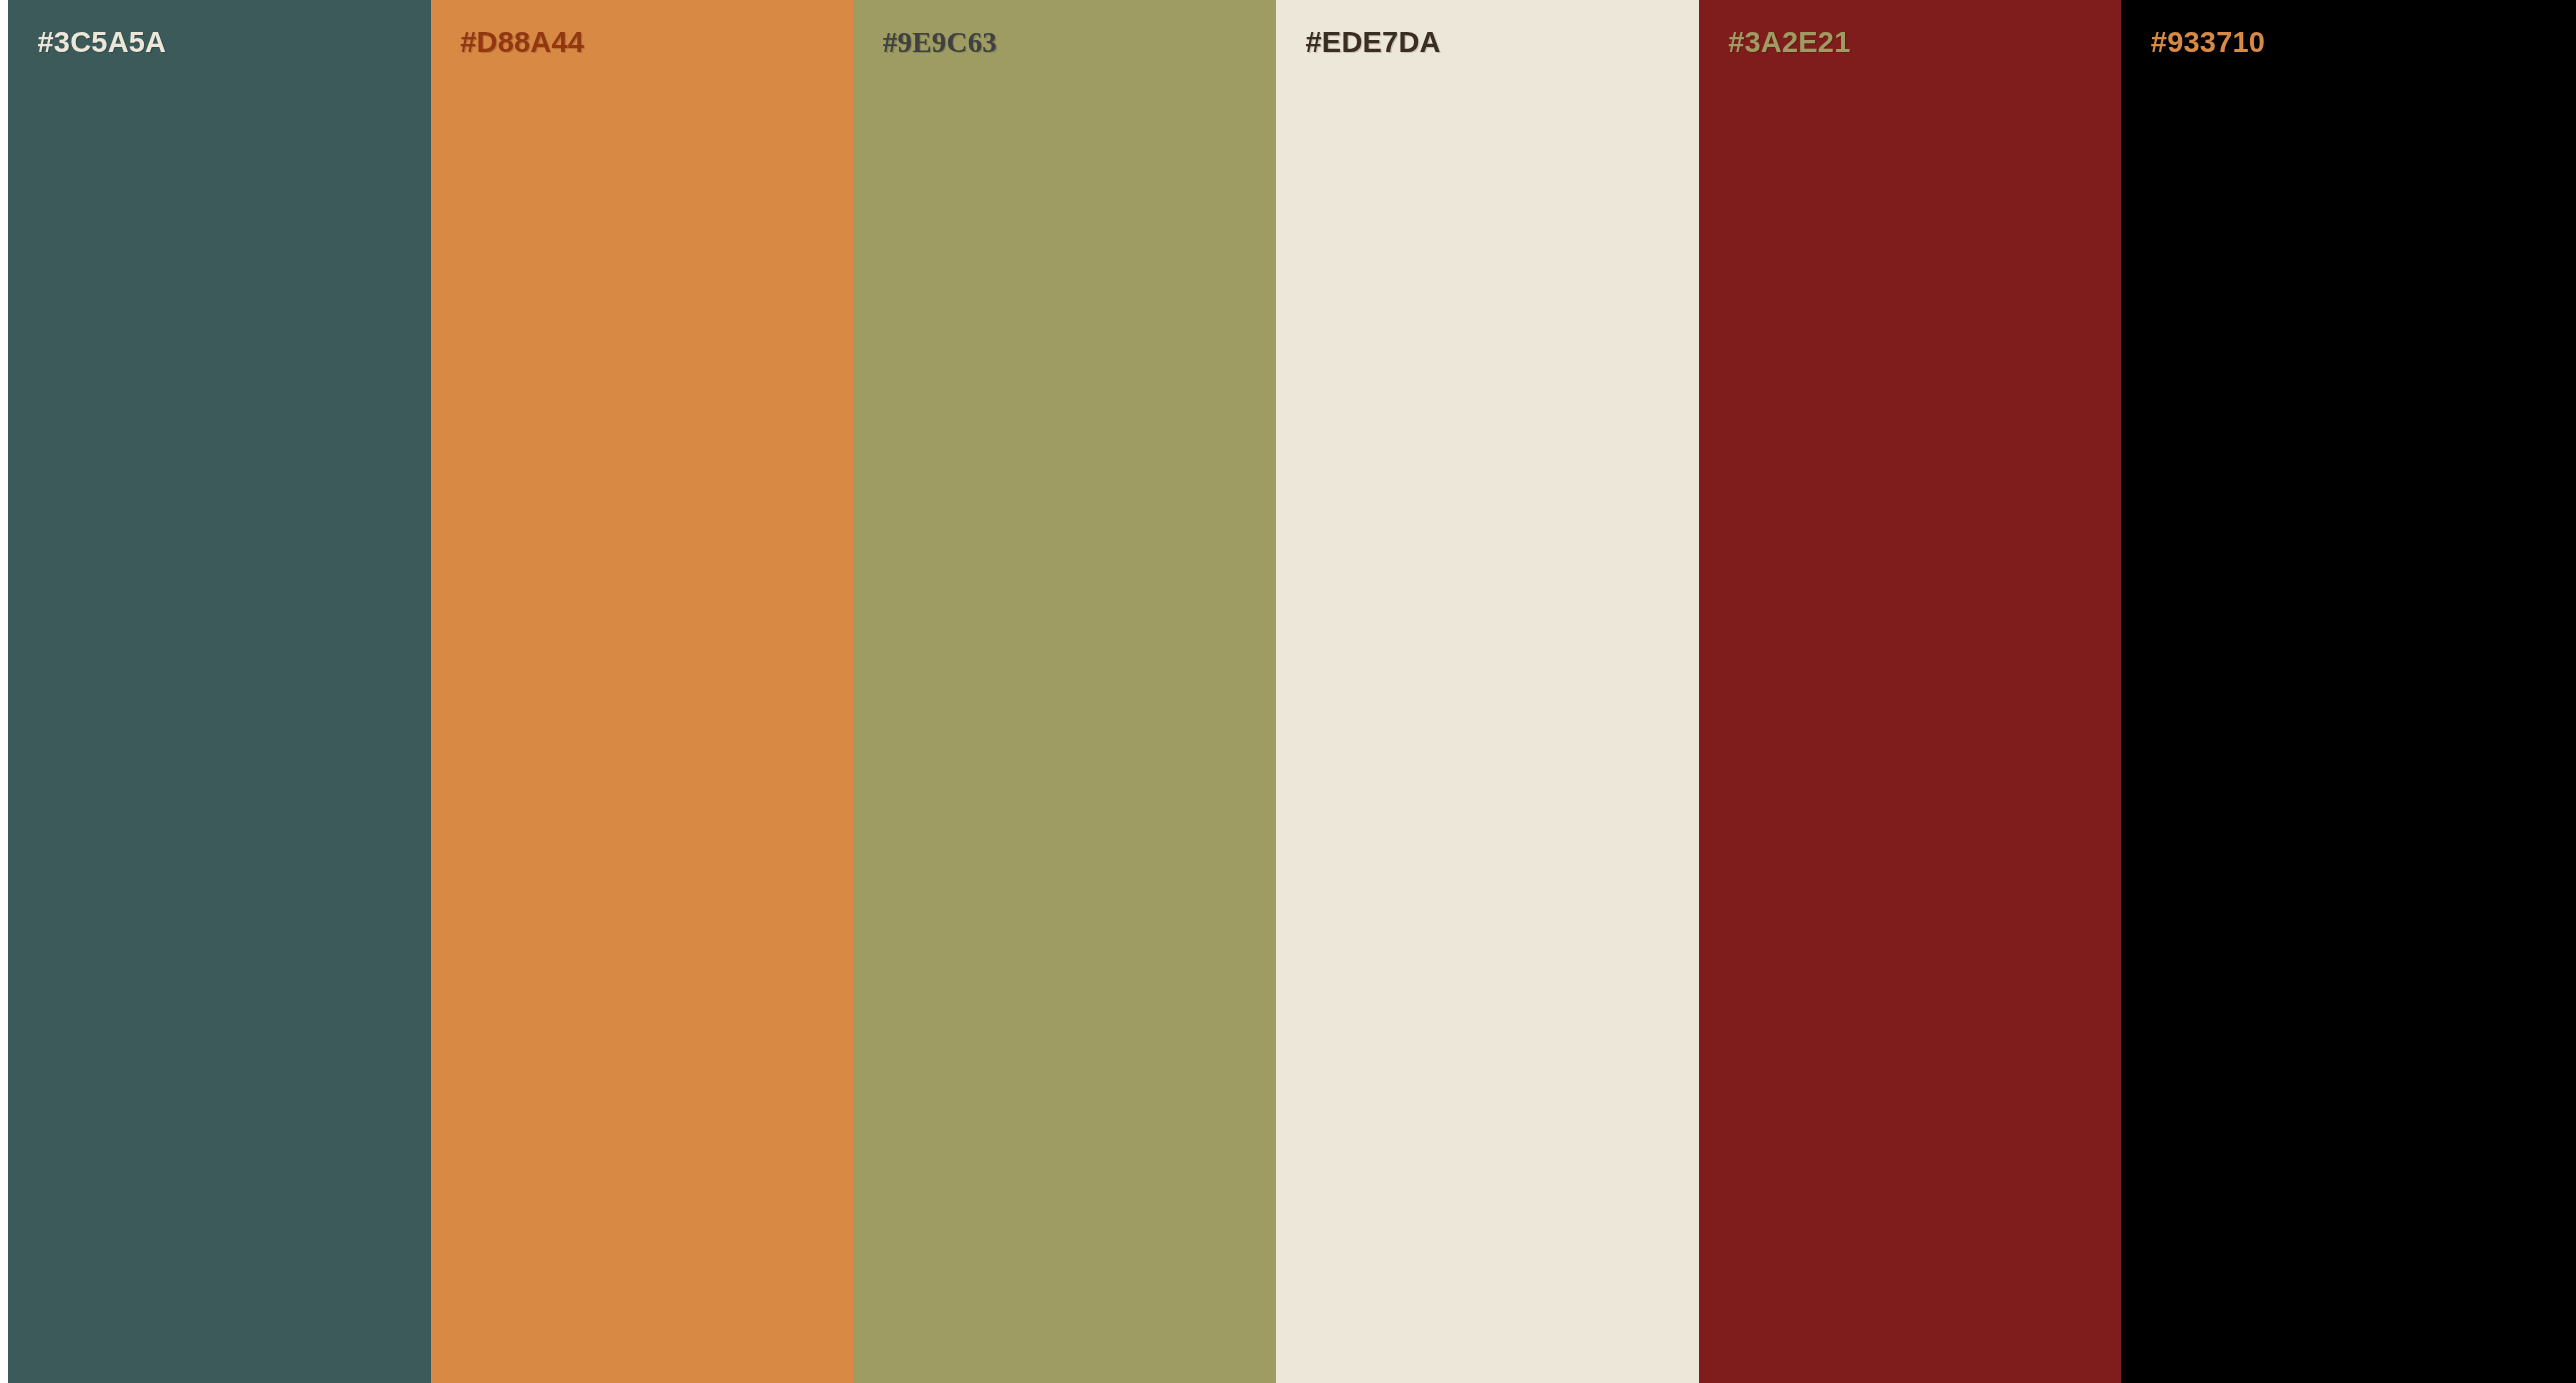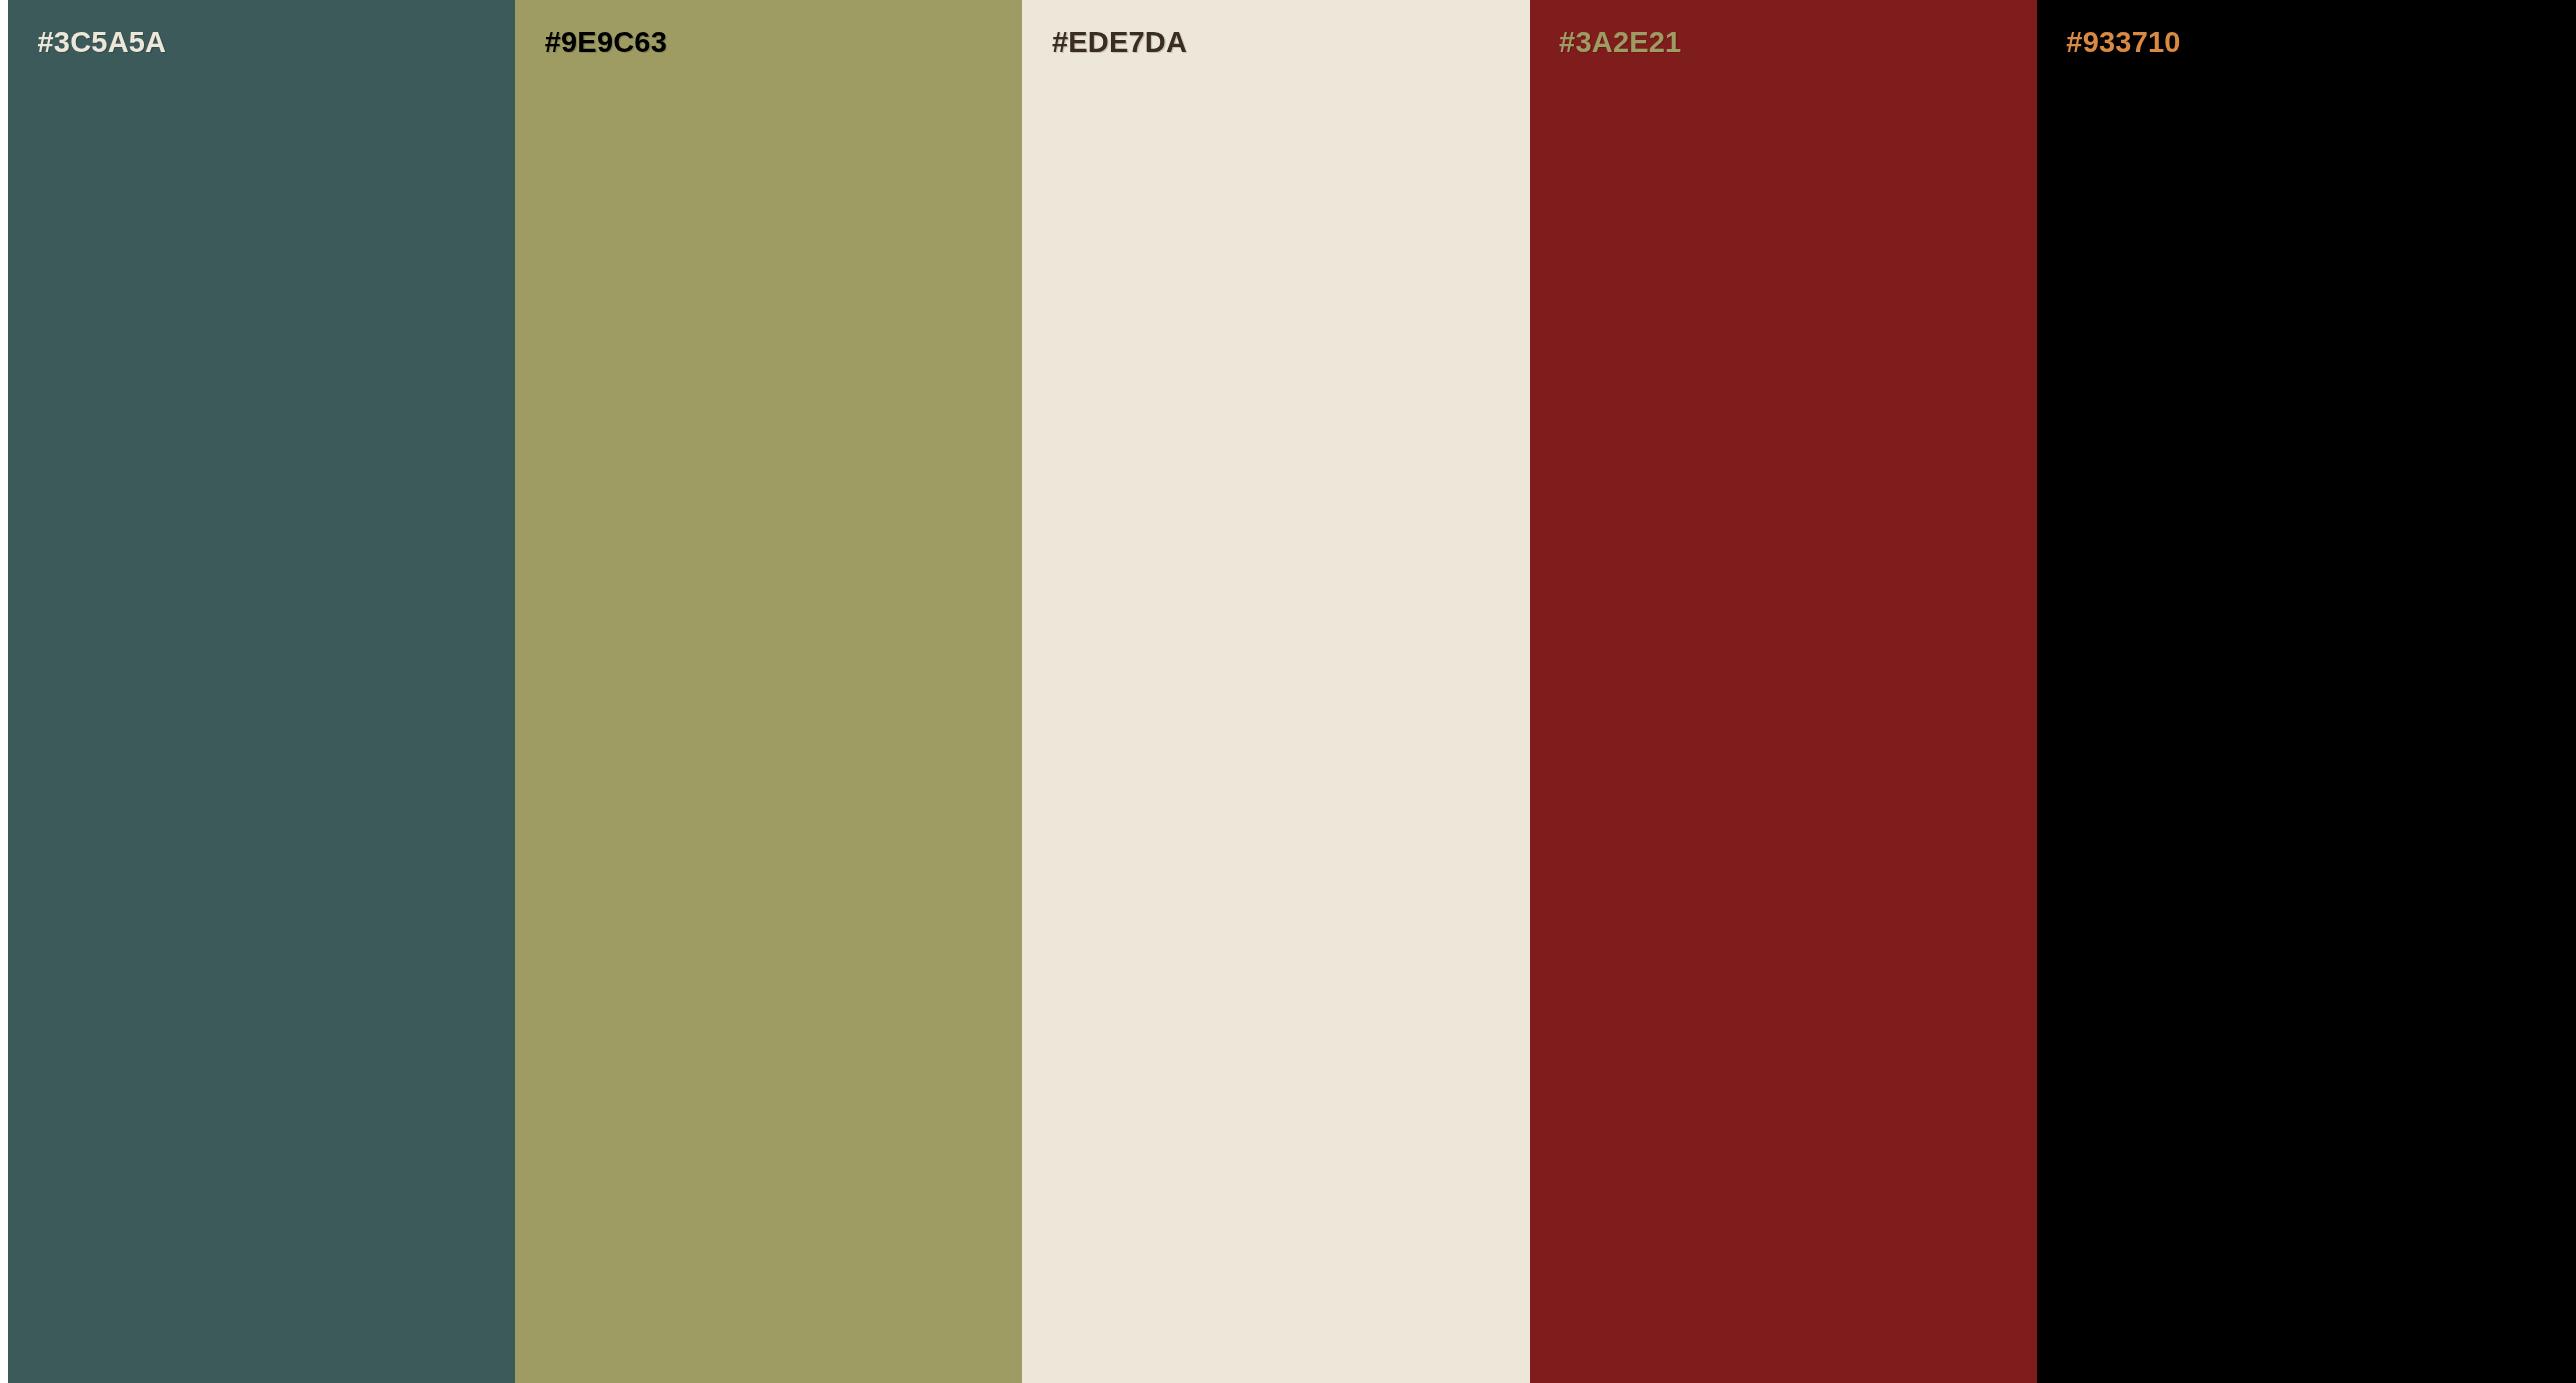--- a/index.html
+++ b/index.html
@@ -37,22 +37,25 @@
     text-shadow: 1.3px 1.3px 0 rgba(0, 0, 0, 0.16);
   }
 </style>
 </head>
 <body style="width: 2576px; height: 1384px; background: rgb(255, 255, 255);">
 
 <div id="palette" style="width: 2576px; height: 1384px;">
     <div class="swatch" style="background: rgb(60, 90, 90);">
       <span class="swatch-label" style="color: rgb(237, 231, 218);">#3C5A5A</span>
     </div>
+    <div class="swatch" style="background: rgb(216, 138, 68);">
+      <span class="swatch-label" style="color: rgb(147, 55, 16);">#D88A44</span>
+    </div>
     <div class="swatch" style="background: rgb(158, 156, 99);">
-      <span class="swatch-label" style="color: #000000;">#9E9C63</span>
+      <span class="swatch-label" style="color: #404040; font-family: Liberation Serif, serif;">#9E9C63</span>
     </div>
     <div class="swatch" style="background: rgb(237, 231, 218); text-align: right;">
       <span class="swatch-label" style="color: rgb(58, 46, 33);">#EDE7DA</span>
     </div>
     <div class="swatch" style="background: #7f1d1d;">
       <span class="swatch-label" style="color: rgb(158, 156, 99);">#3A2E21</span>
     </div>
     <div class="swatch" style="background: #000000; padding-left: 40px;">
       <span class="swatch-label" style="color: rgb(216, 138, 68);">#933710</span>
     </div>

